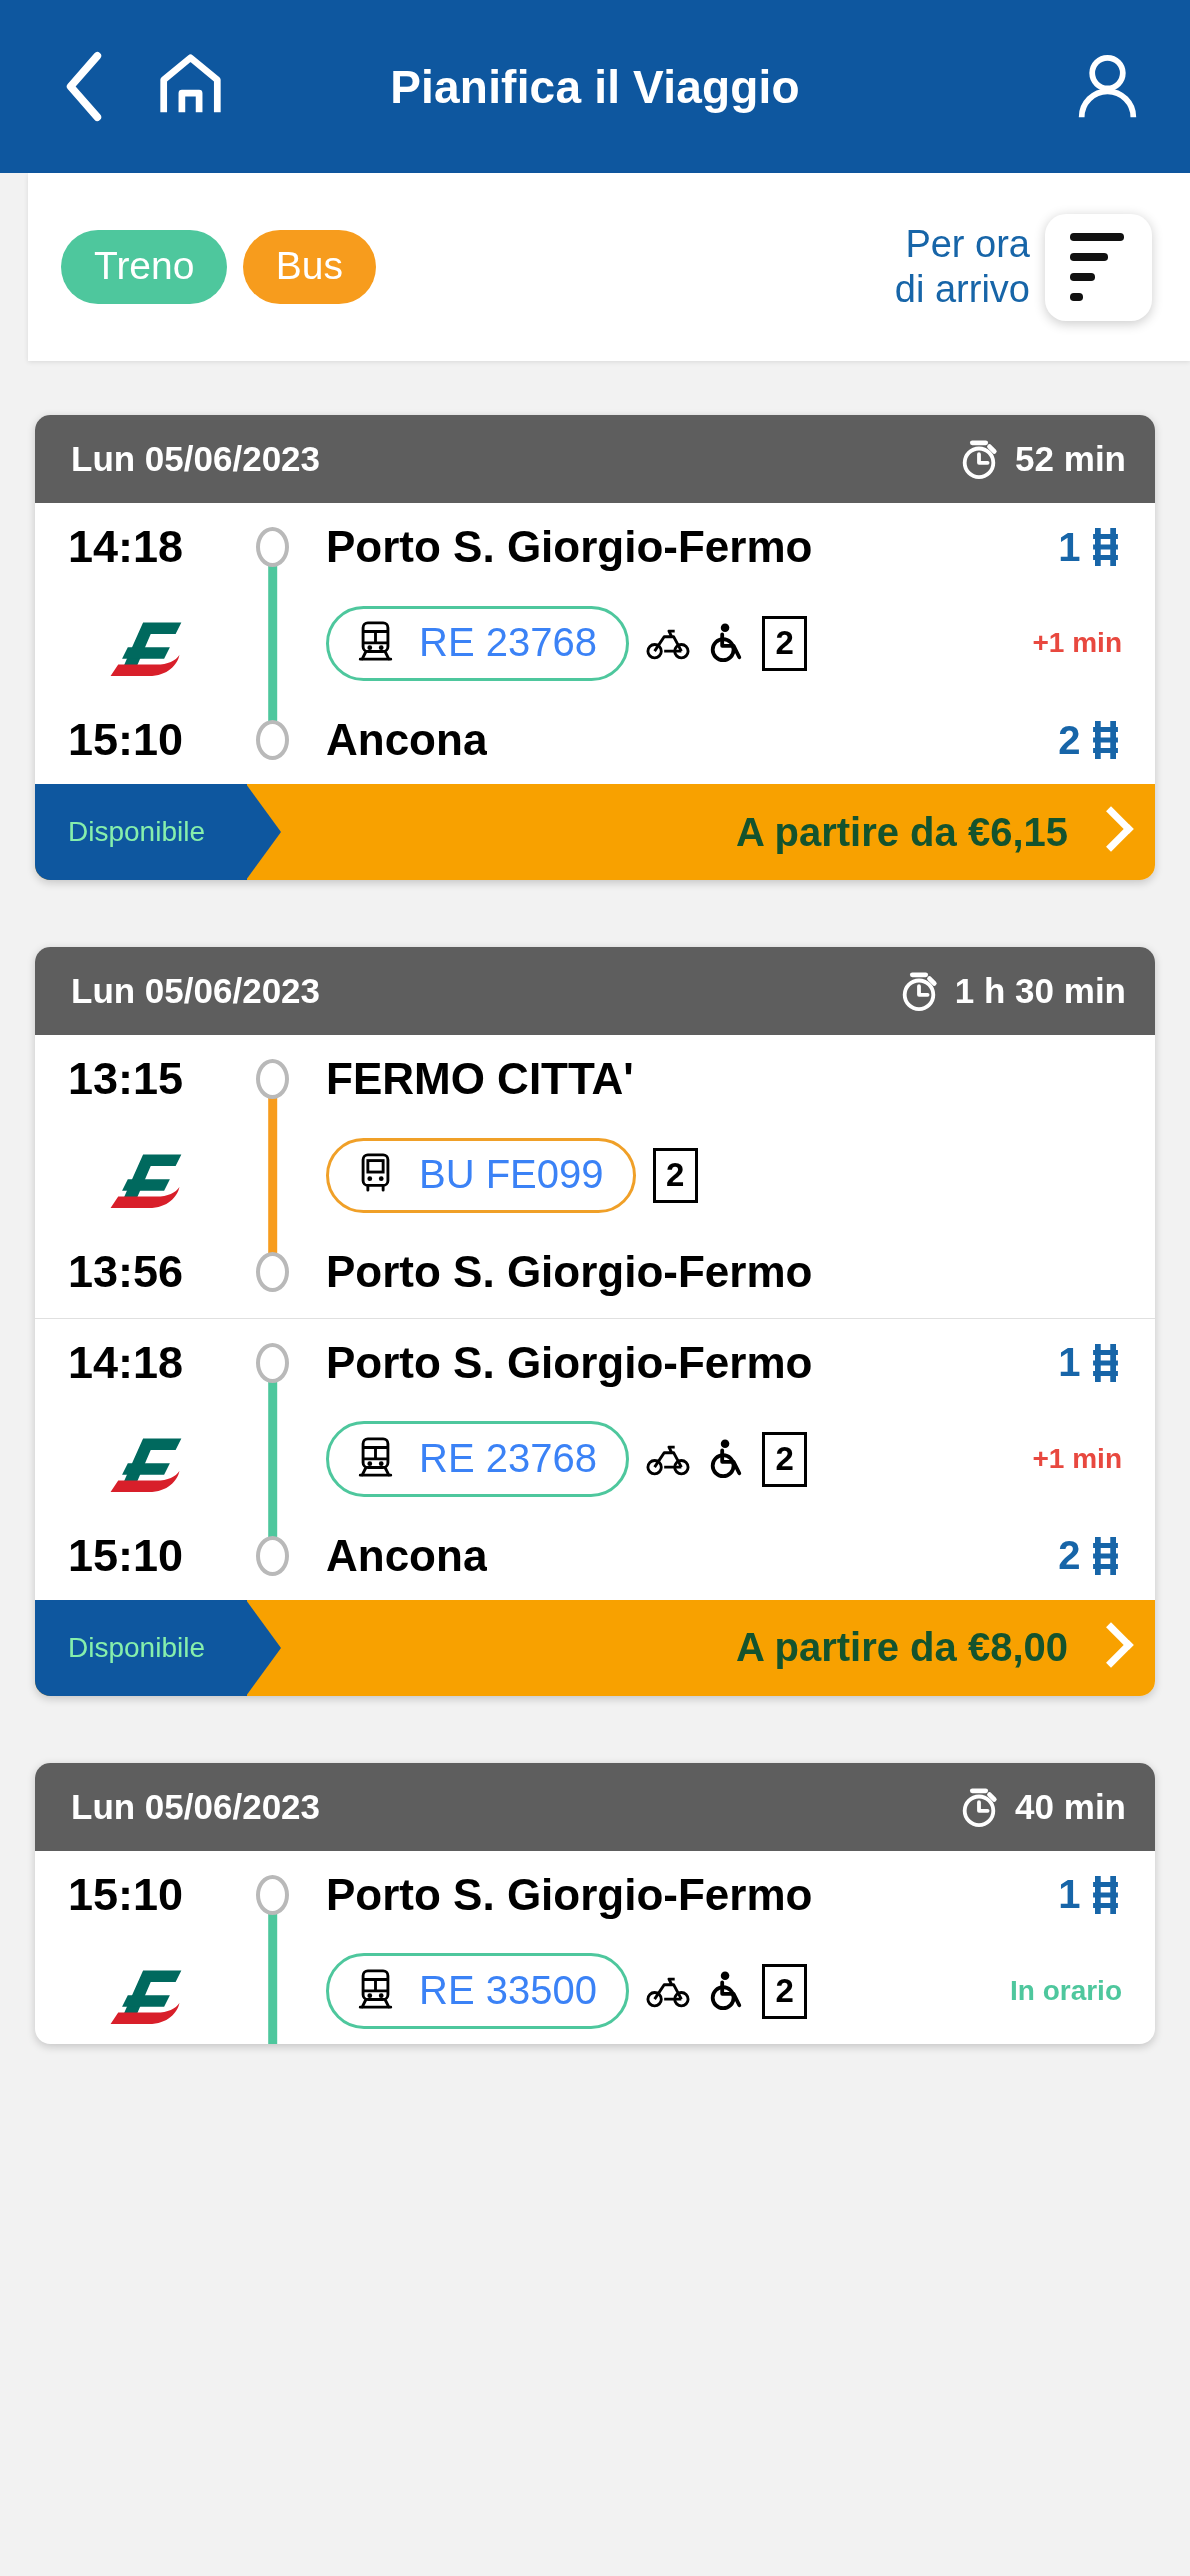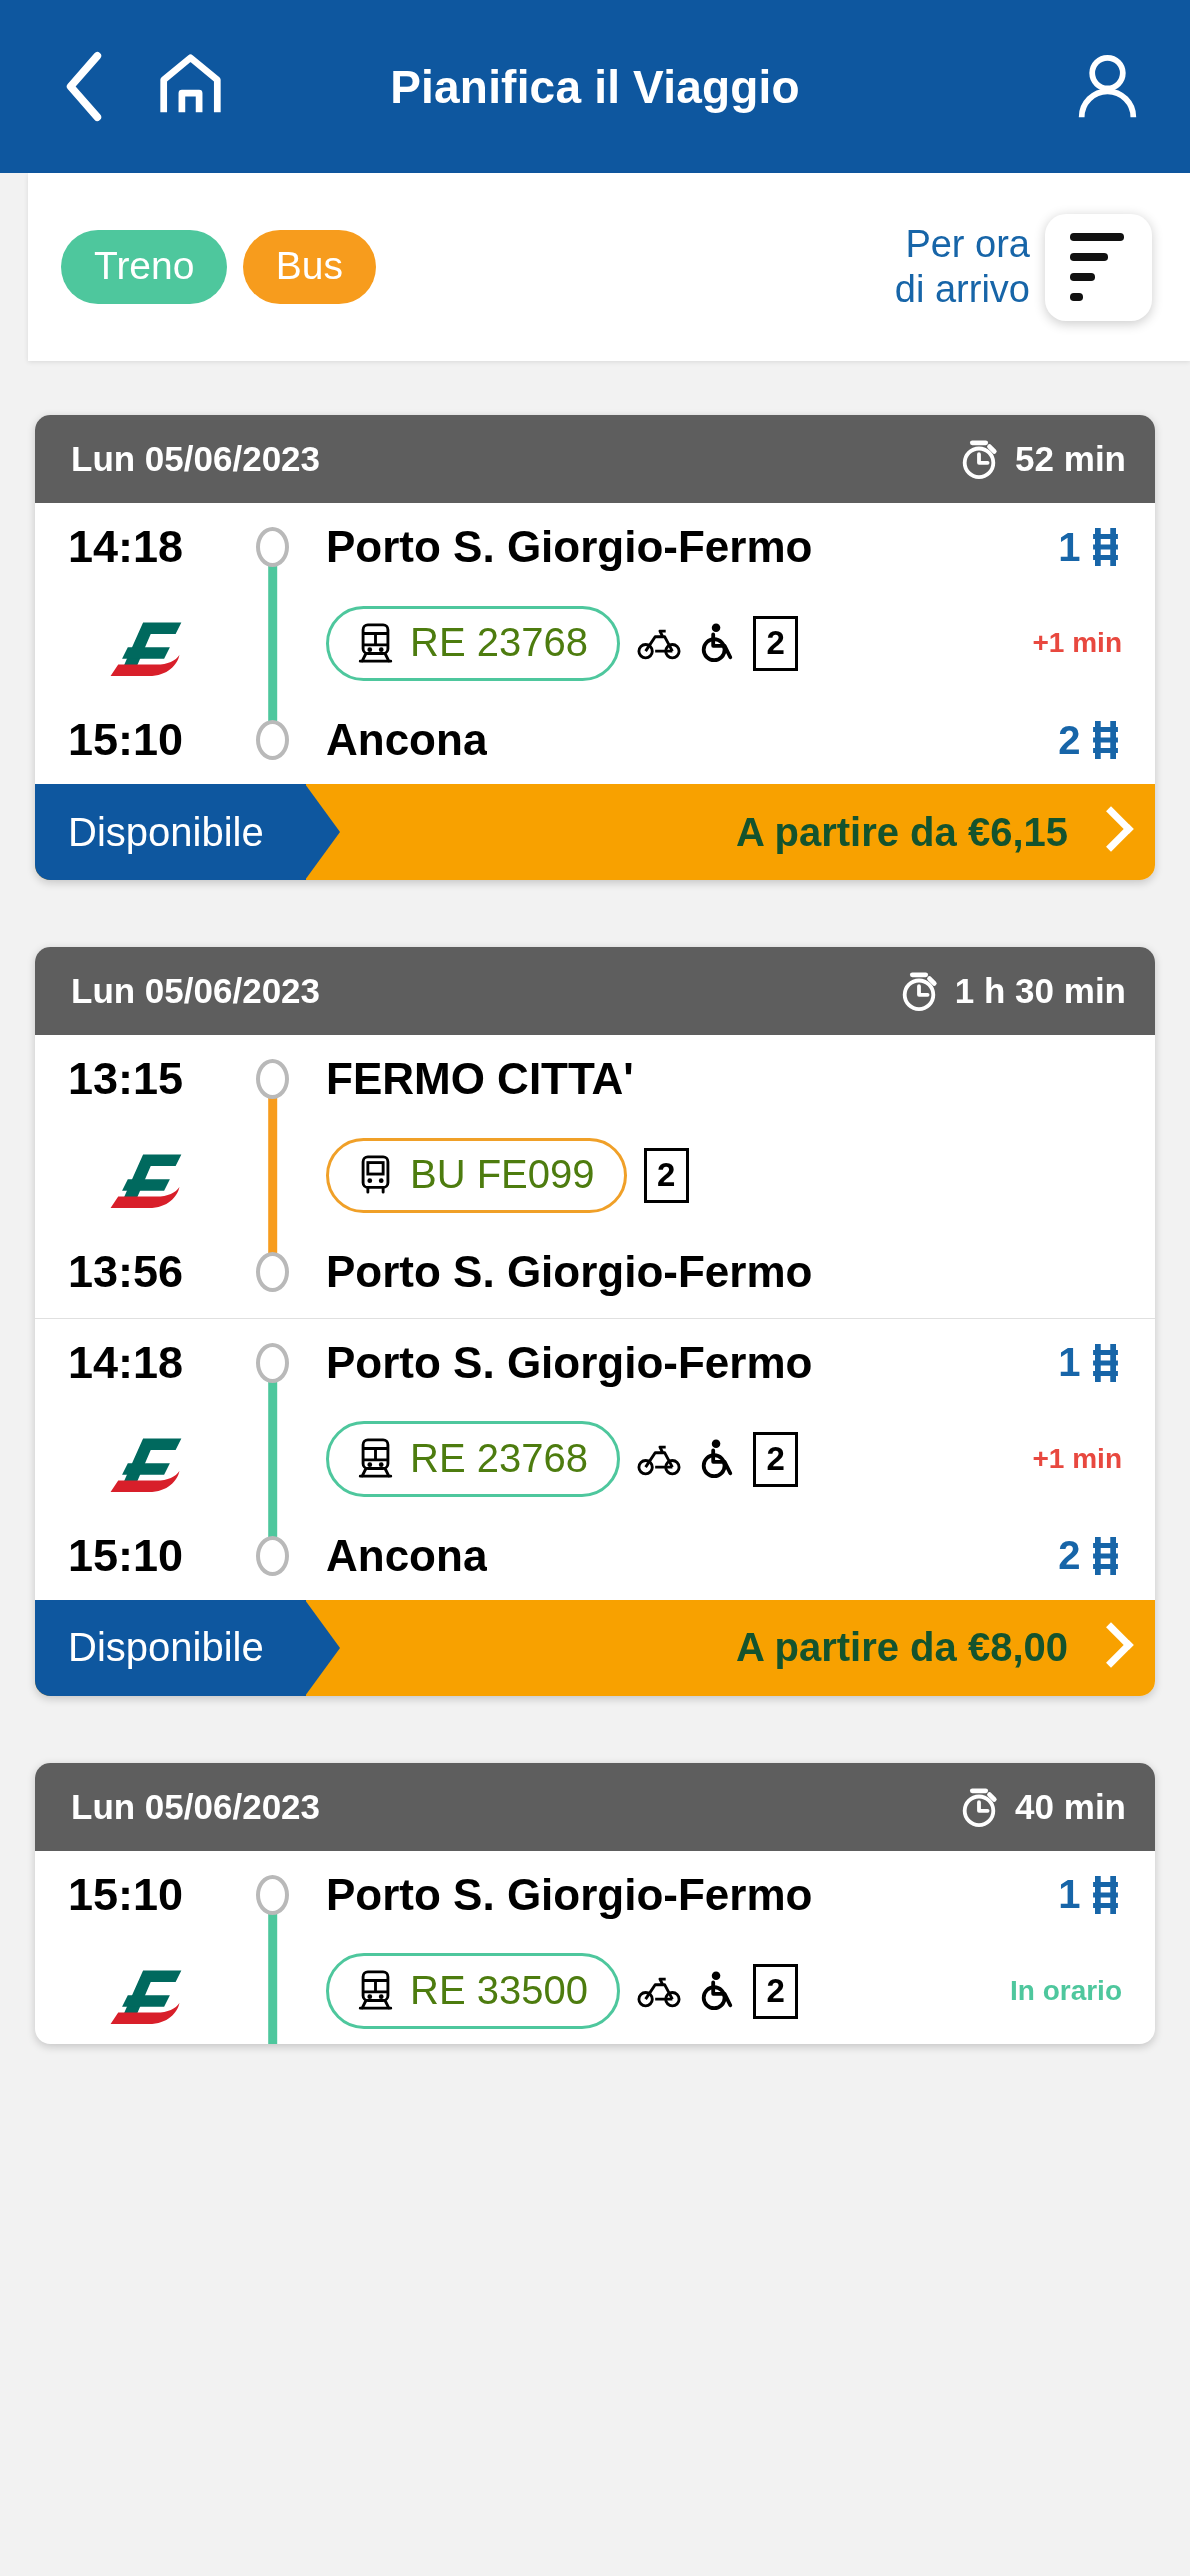--- a/index.html
+++ b/index.html
@@ -189,26 +189,26 @@
 
   
   .fslogo { width: 174px; flex: 0 0 174px; display: flex; align-items: center; padding-left: 33px; }
   .svcwrap {
     display: flex; align-items: center; gap: 17px;
     padding-left: 23px;
     flex: 1 1 auto;
     min-width: 0;
   }
   .svc-badge {
-    display: inline-flex; align-items: center; gap: 17px;
+    display: inline-flex; align-items: flex-start; gap: 26px;
     border: 3.8px solid #4ec79d;
     border-radius: 957px;
     padding: 11.5px 29px 13.4px;
     font-size: 40px;
-    color: #4d7c0f;
+    color: #3b82f6;
     white-space: nowrap;
   }
   .svc-badge.bus { border-color: #f0a028; }
   .amen { display: flex; align-items: center; gap: 13.4px; }
   .boxnum {
     border: 3.8px solid #000;
     font-size: 33px;
     font-weight: bold;
     line-height: 1;
     padding: 6.7px 10.5px 8.6px;
@@ -227,22 +227,22 @@
   
   .cta {
     height: 96px;
     display: flex;
     align-items: stretch;
     position: relative;
     background: #f8a100;
   }
   .cta-left {
     background: #0e579f;
-    color: #ffffff;
-    font-size: 40px;
+    color: #86efac;
+    font-size: 28px;
     display: flex; align-items: center;
     padding: 0 42px 0 33px;
     position: relative;
     flex: 0 0 auto;
   }
   .cta-left::after {
     content: "";
     position: absolute;
     right: -34px; top: 0;
     width: 0; height: 0;

